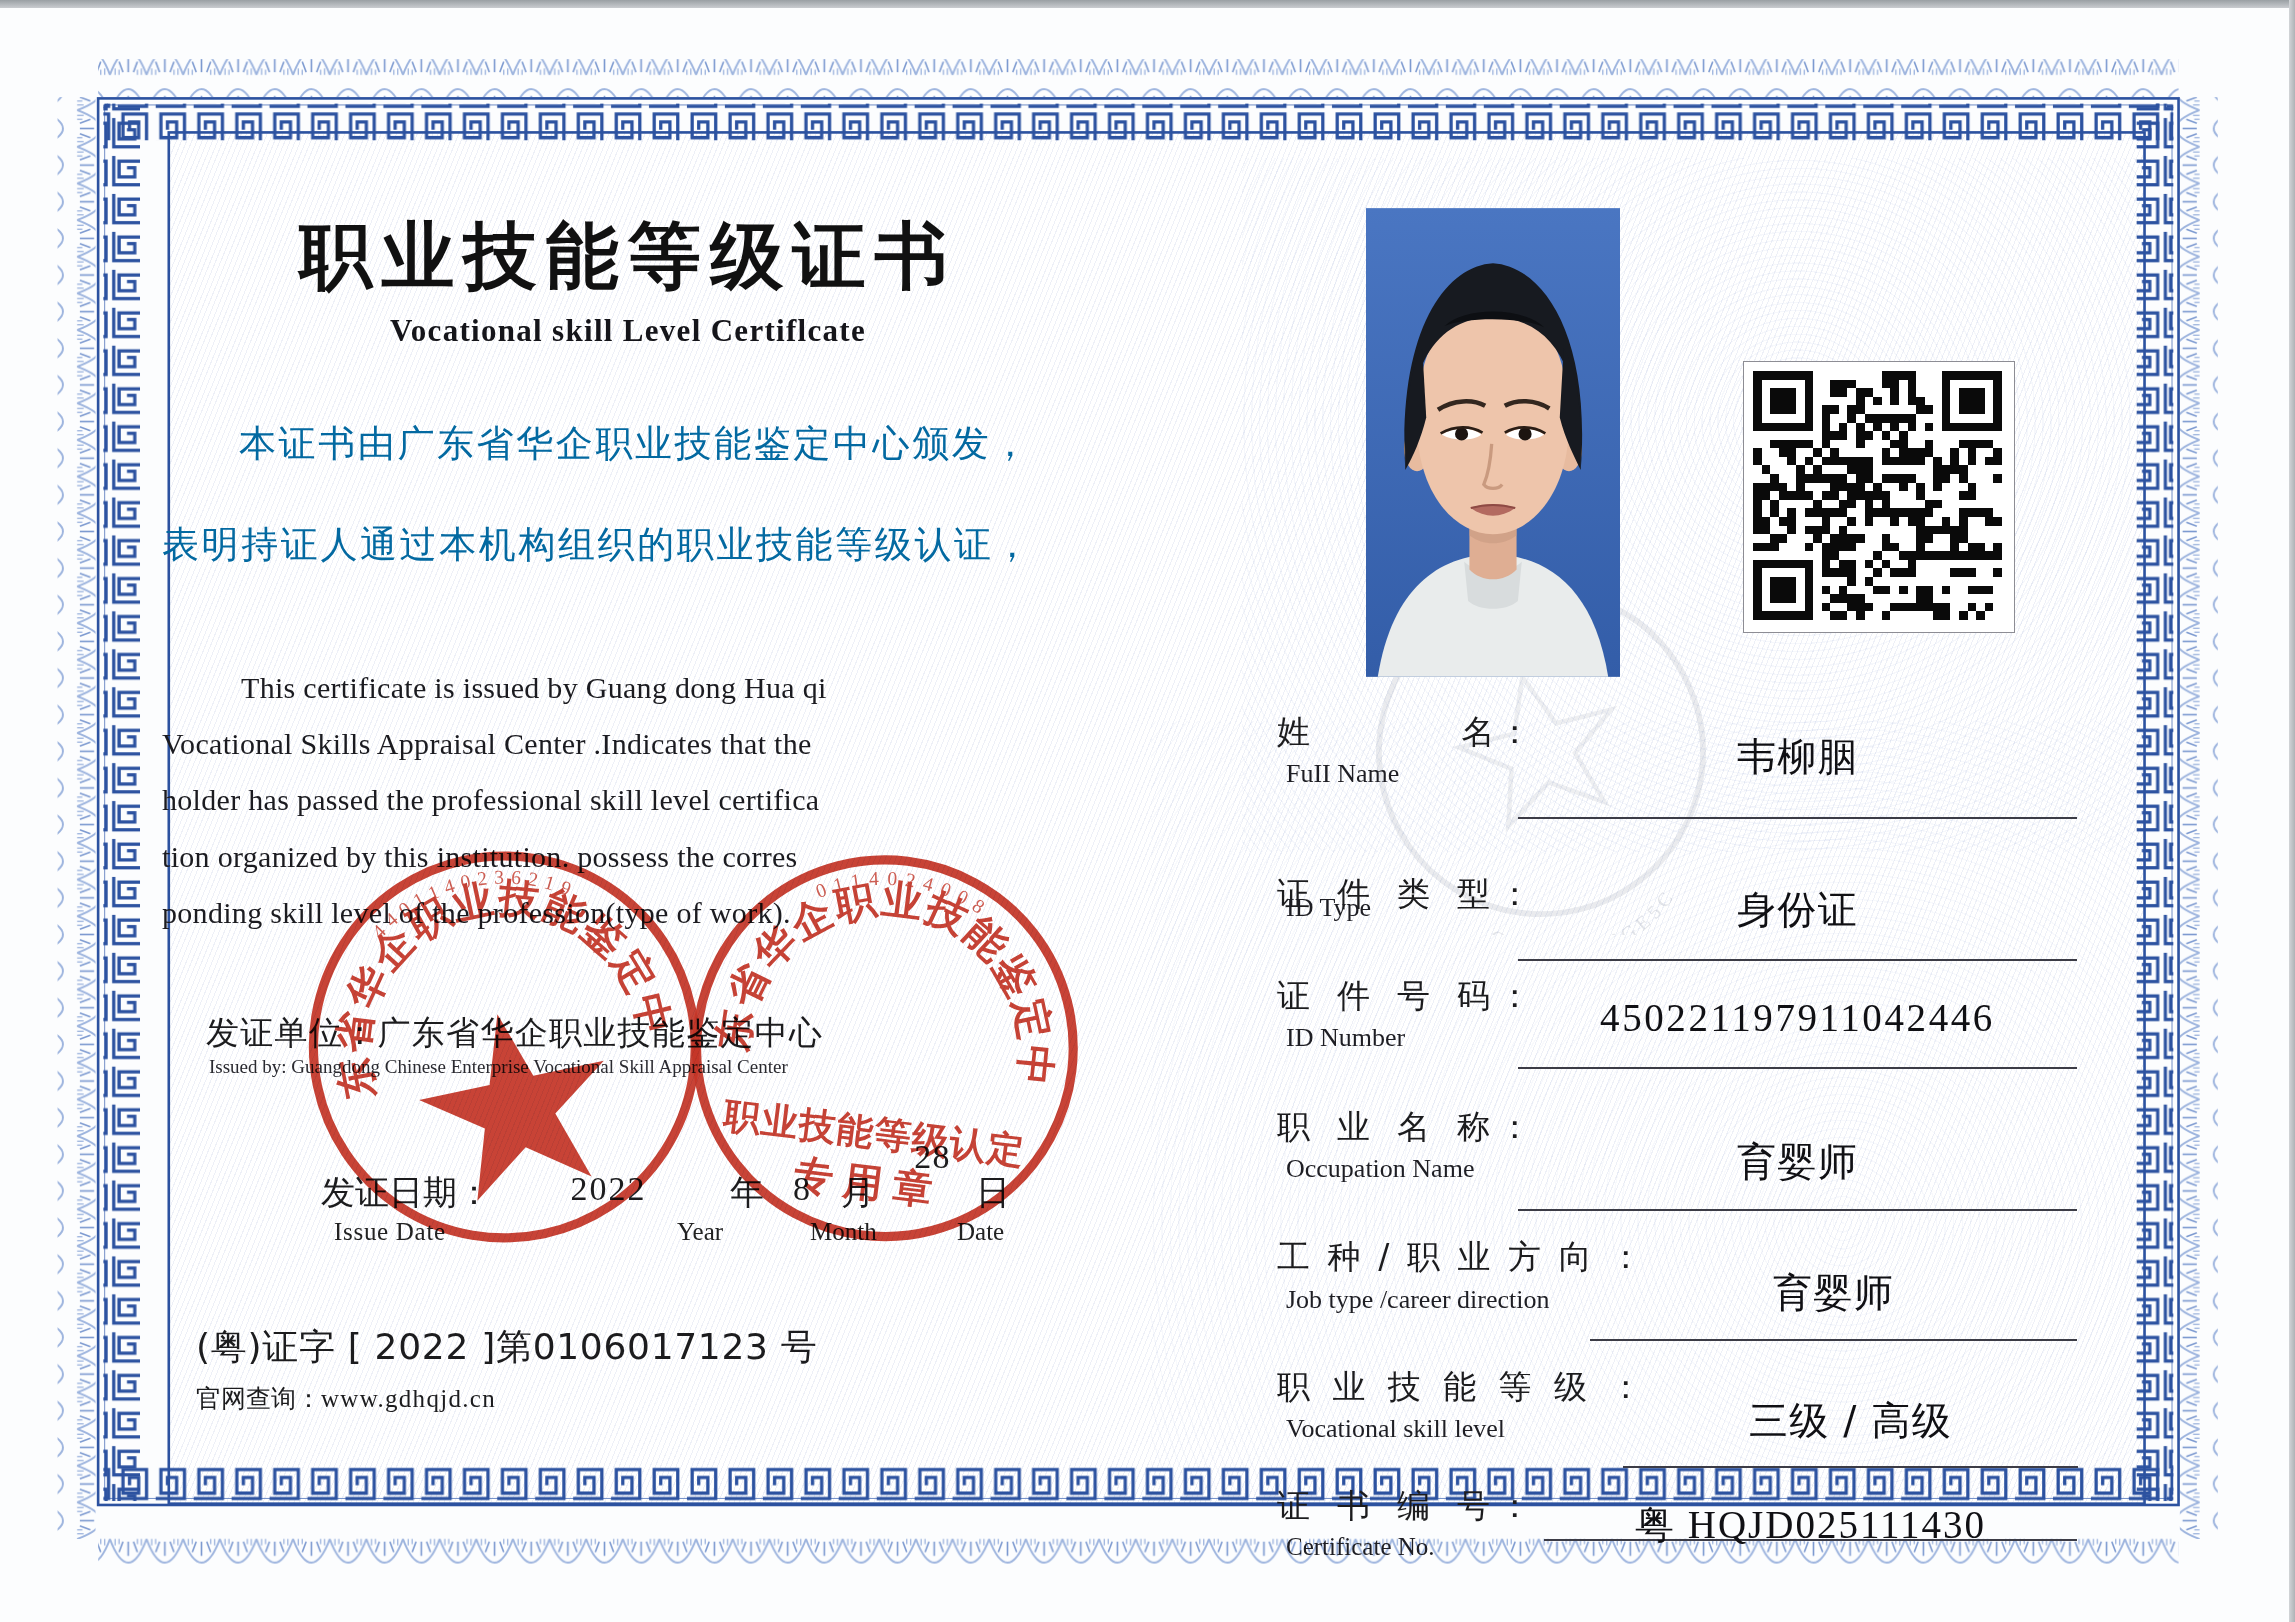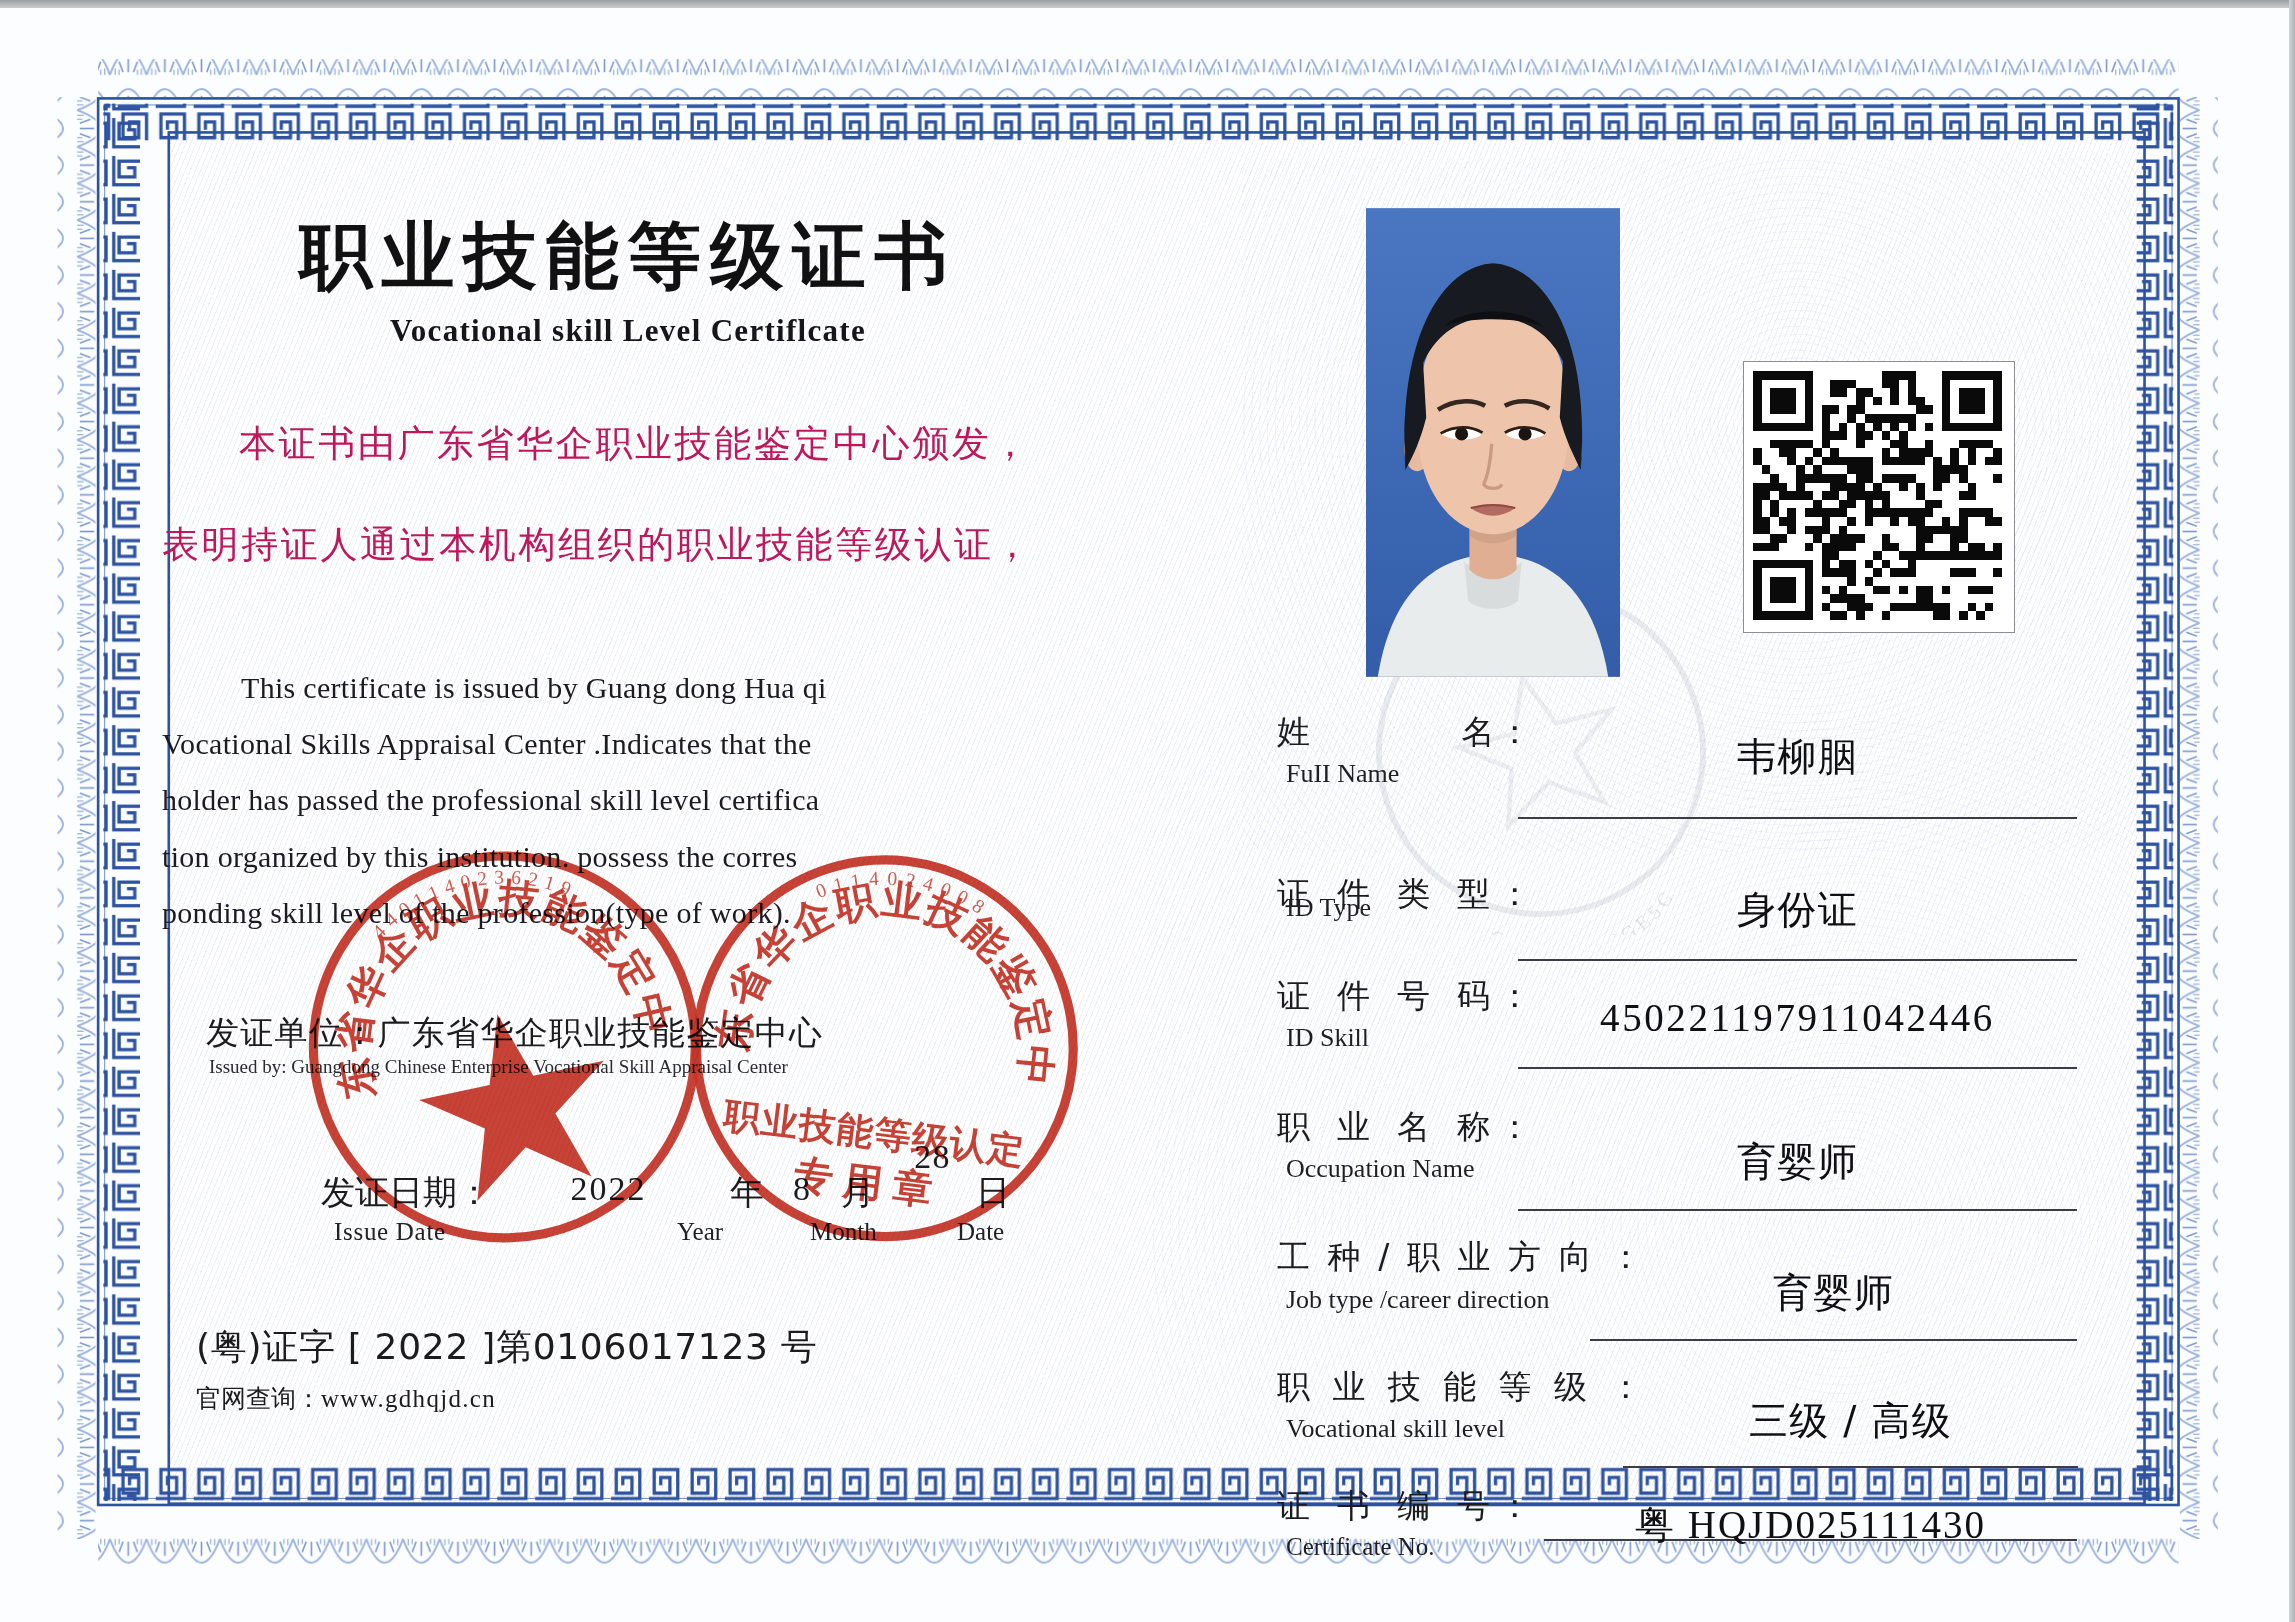--- a/index.html
+++ b/index.html
@@ -18,21 +18,21 @@
     background:repeating-radial-gradient(circle at 62% 38%,rgba(96,126,198,.10) 0 1.3px,rgba(255,255,255,0) 1.3px 7.9px);}
   #guilloche-b{left:982px;top:589px;width:988px;height:772px;opacity:.5;
     background:repeating-radial-gradient(circle at 70% 65%,rgba(96,126,198,.09) 0 1.3px,rgba(255,255,255,0) 1.3px 8.5px);}
   
   .zh{font-family:"DejaVu Sans","Liberation Sans",sans-serif;}
   .en{font-family:"Liberation Serif","DejaVu Serif",serif;}
   #title{left:170px;top:208px;width:916px;text-align:center;font-size:73px;font-weight:bold;
          letter-spacing:9.2px;color:#111;}
   #subtitle{left:170px;top:313px;width:916px;text-align:center;font-size:31px;font-weight:bold;
             letter-spacing:1.3px;color:#15151a;}
-  .zhline{left:162px;width:955px;font-size:37px;letter-spacing:2.6px;color:#be185d;}
+  .zhline{left:162px;width:955px;font-size:37px;letter-spacing:2.6px;color:#0369a1;}
   .enline{left:162px;width:962px;font-size:30px;color:#1b1b20;letter-spacing:0.3px;}
   #issued-zh{left:206px;top:1011px;font-size:33px;letter-spacing:1.3px;}
   #issued-en{left:209px;top:1056px;font-size:19px;color:#2a2a30;}
   .date-zh{font-size:34px;}
   .date-en{font-size:25px;color:#222;}
   #serial-line{left:196px;top:1323px;font-size:36px;letter-spacing:0.7px;}
   #site-line{left:196px;top:1382px;font-size:25px;}
   #credit-line{left:196px;top:1440px;font-size:33px;}
   .mono-ish{letter-spacing:1.3px;}
   
@@ -190,21 +190,21 @@
   <div class="abs en f-en" style="top:759px;">FuII Name</div>
   <div class="abs f-line" style="top:817px;"></div>
   <div class="abs zh f-val" style="top:730px;">韦柳胭</div>
 
   <div class="abs zh f-zh" style="top:844px;margin-top:28px;">证 件 类 型：</div>
   <div class="abs en f-en" style="top:893px;">ID Type</div>
   <div class="abs f-line" style="top:959px;"></div>
   <div class="abs zh f-val" style="top:883px;">身份证</div>
 
   <div class="abs zh f-zh" style="top:974px;">证 件 号 码：</div>
-  <div class="abs en f-en" style="top:1023px;">ID Skill</div>
+  <div class="abs en f-en" style="top:1023px;">ID Number</div>
   <div class="abs f-line" style="top:1067px;"></div>
   <div class="abs en f-val" style="top:995px;letter-spacing:2.6px;">450221197911042446</div>
 
   <div class="abs zh f-zh" style="top:1105px;">职 业 名 称：</div>
   <div class="abs en f-en" style="top:1154px;">Occupation Name</div>
   <div class="abs f-line" style="top:1209px;"></div>
   <div class="abs zh f-val" style="top:1135px;">育婴师</div>
 
   <div class="abs zh f-zh" style="top:1235px;width:366px;">工种/职业方向：</div>
   <div class="abs en f-en" style="top:1285px;">Job type /career direction</div>

